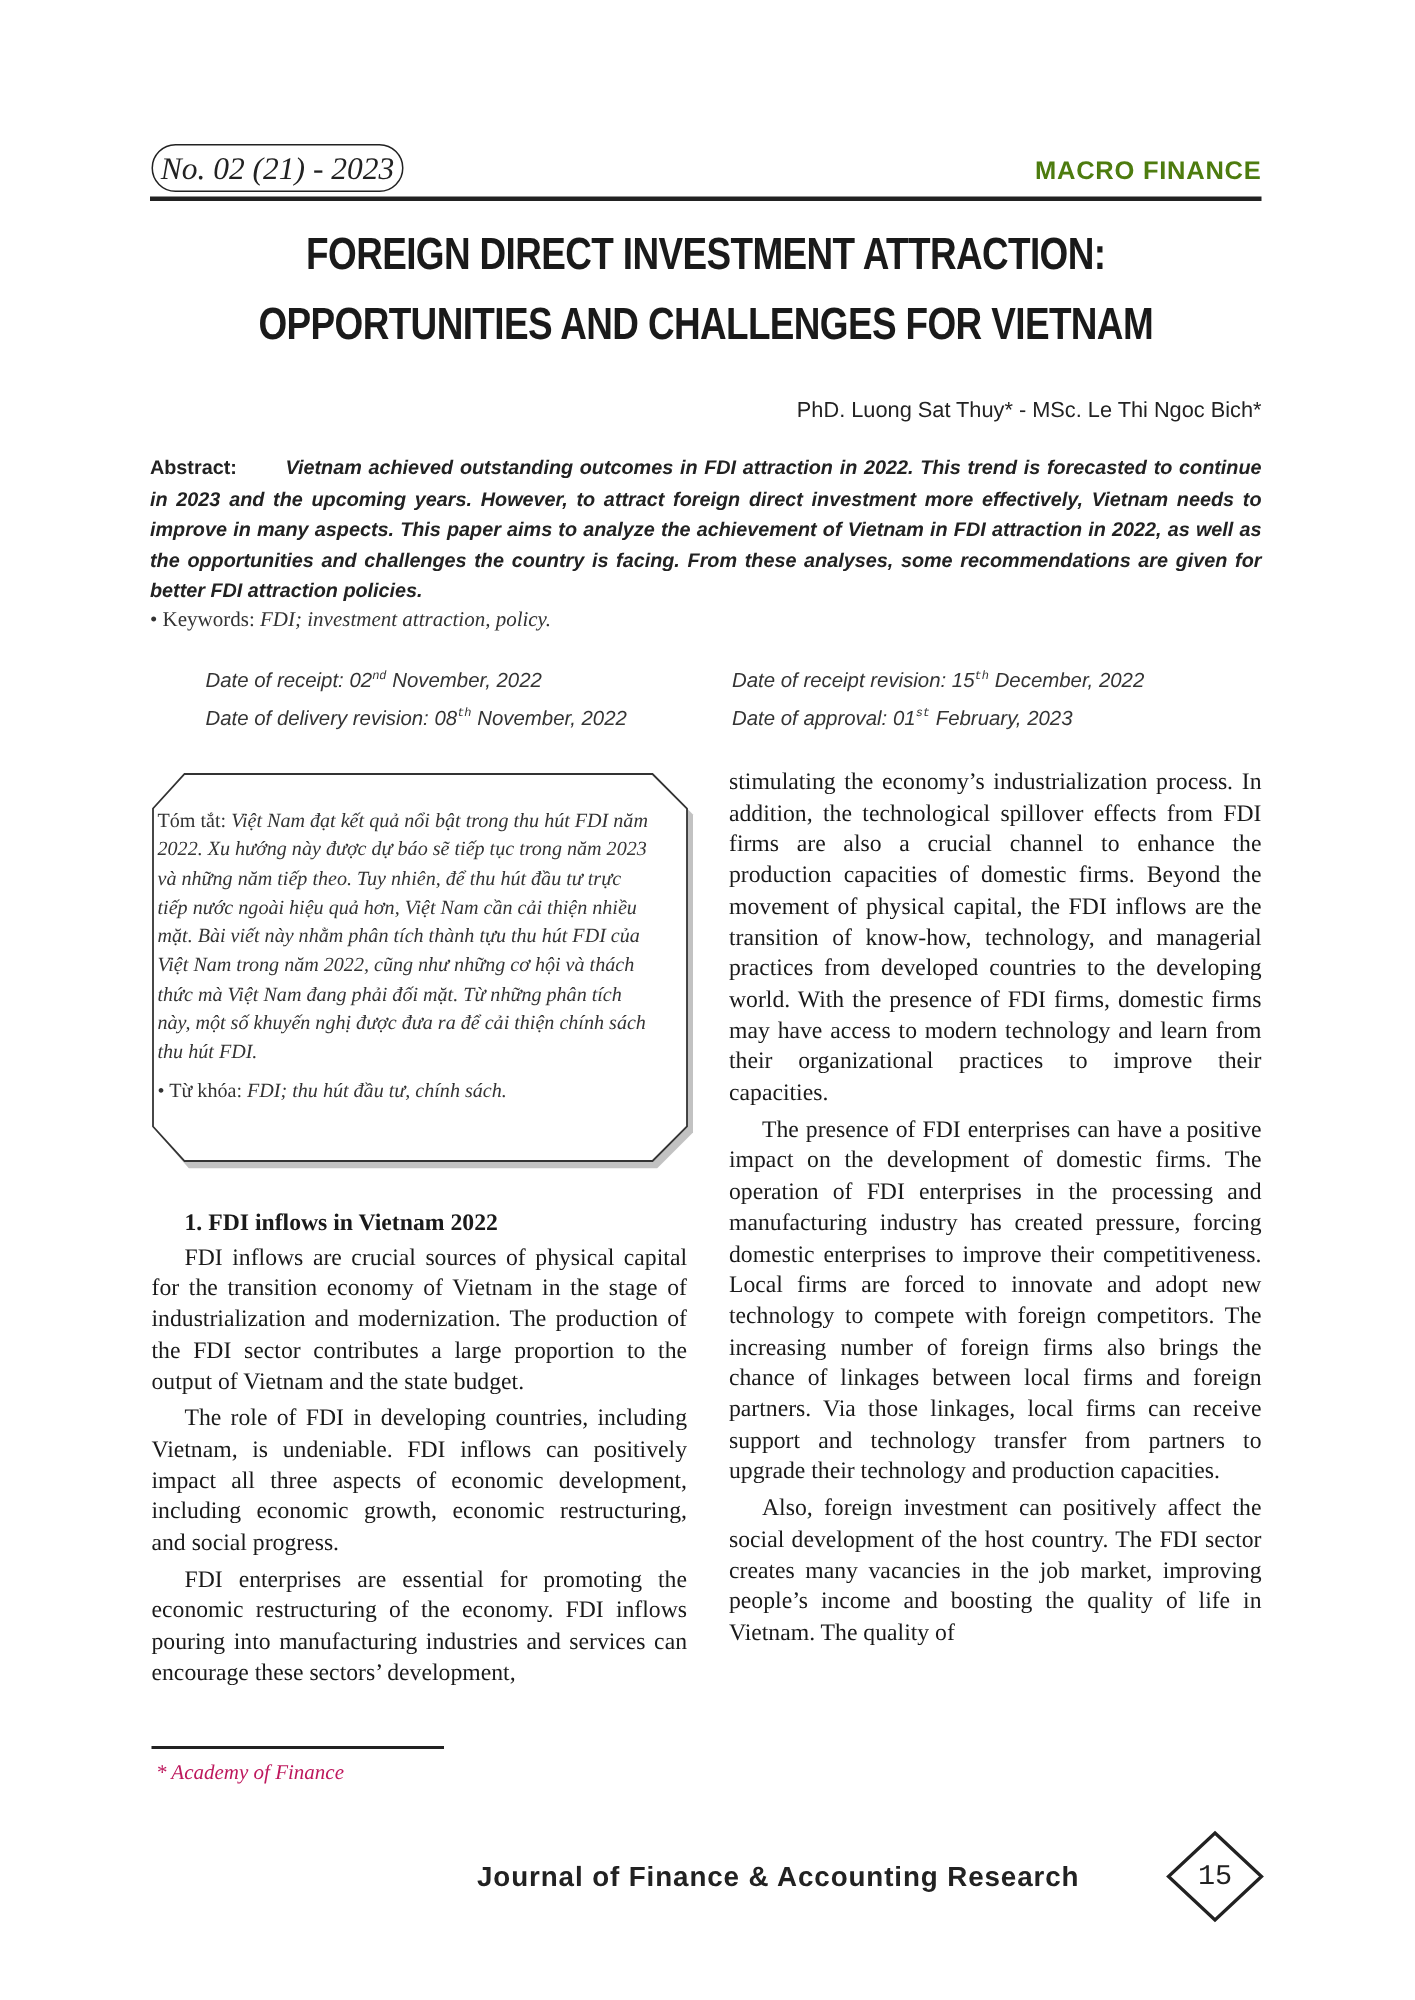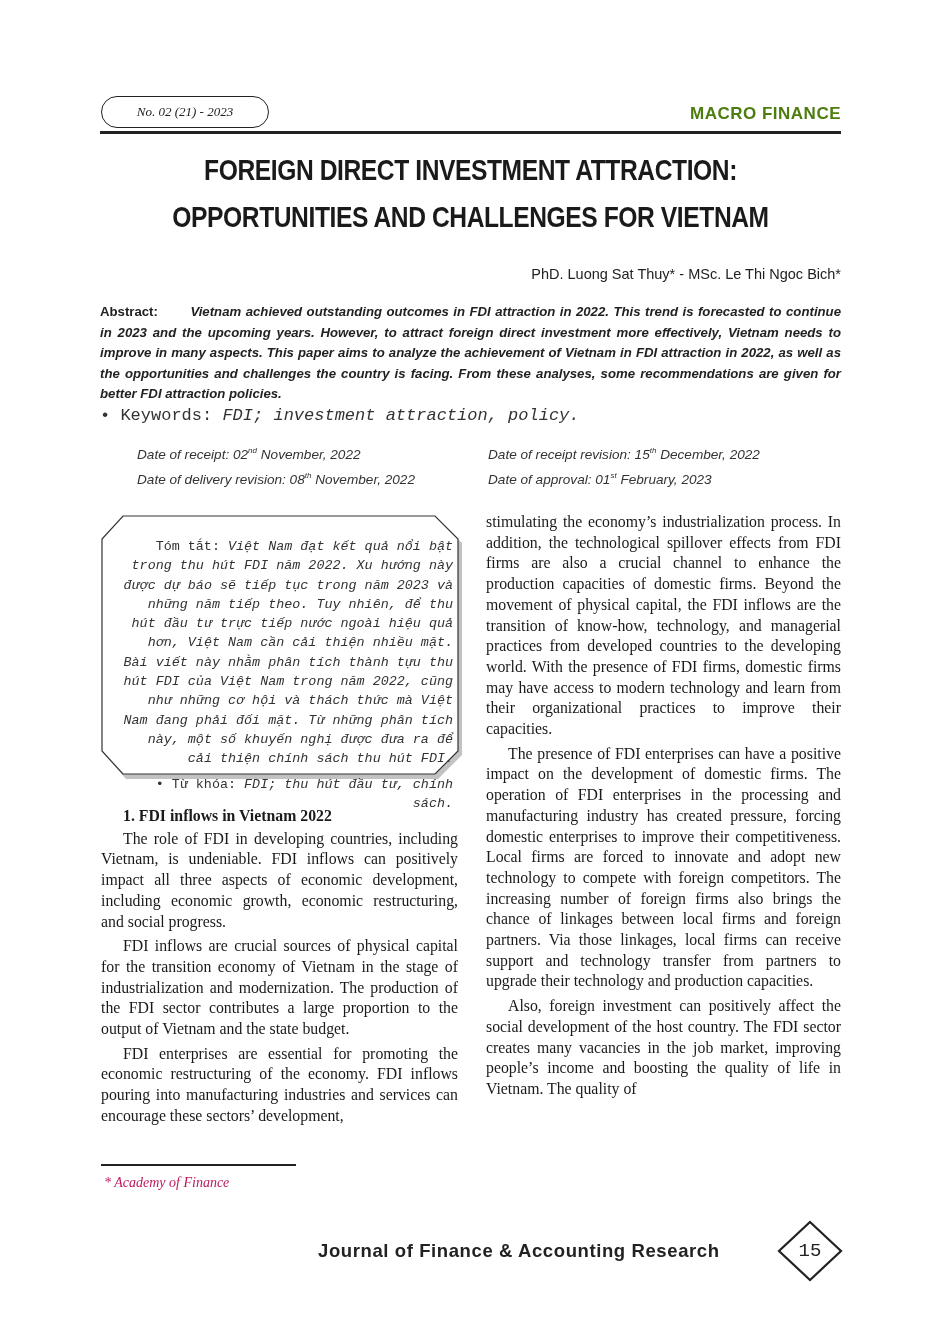--- a/index.html
+++ b/index.html
@@ -1,21 +1,21 @@
 <!DOCTYPE html>
 <html><head>
 <meta charset="utf-8">
 <style>
   html, body { margin:0; padding:0; background:#fff; }
   body { width:943px; height:1333px; position:relative; overflow:hidden; color:#1a1a1a; }
   .abs { position:absolute; }
   .issue-badge {
     left:101px; top:96px; width:168px; height:32px; border:1.5px solid #222; border-radius:17px;
     box-sizing:border-box; display:flex; align-items:center; justify-content:center;
-    font-family:"Liberation Serif", serif; font-style:italic; font-size:13px; color:#222;
+    font-family:"Liberation Serif", serif; font-style:italic; font-size:21px; color:#222;
   }
   .section-label {
     right:102px; top:104px; font-family:"Liberation Sans", sans-serif; font-weight:bold;
     font-size:17px; letter-spacing:0.5px; color:#4d7c0f;
   }
   .top-rule { left:100px; top:131px; width:741px; height:3px; background:#222; }
   .title {
     left:100px; width:741px; text-align:center; font-family:"Liberation Sans", sans-serif;
     font-weight:bold; font-size:30px; color:#1a1a1a; letter-spacing:-0.5px; transform:scaleX(0.82);
   }
@@ -23,34 +23,34 @@
   .title.l2 { top:200px; }
   .authors {
     right:102px; top:266px; font-family:"Liberation Sans", sans-serif; font-size:14.5px; color:#222;
   }
   .abstract {
     left:100px; top:302px; width:741px; font-family:"Liberation Sans", sans-serif; font-size:13.2px;
     line-height:20.6px; text-align:justify; font-weight:bold; color:#222;
   }
   .abstract .body { font-style:italic;margin-left:28px; }
   .keywords {
-    left:100px; top:406px; font-family:Liberation Mono, monospace; font-size:17px; color:#333;
+    left:100px; top:406px; font-family:Liberation Serif, serif; font-size:14px; color:#333;
   }
   .keywords .kv { font-style:italic; }
   .date {
     font-family:"Liberation Sans", sans-serif; font-style:italic; font-size:13.6px; color:#333;
   }
-  .date sup { font-size:8px; }
+  .date sup { font-size:8px;font-family:Liberation Mono, monospace; }
   .vn-box {
     left:101px; top:515px; width:358px; height:258px;
   }
   .vn-box svg { position:absolute; left:0; top:0; }
   .vn-text {
-    position:absolute; left:20px; top:22px; width:332px; font-family:Liberation Mono, monospace;
-    font-size:13.4px; line-height:19.3px; color:#333; text-align:right;
+    position:absolute; left:4px; top:22px; width:332px; font-family:Liberation Serif, serif;
+    font-size:13.4px; line-height:19.3px; color:#333; text-align:left;
   }
   .vn-text .it { font-style:italic; }
   .vn-kw { margin-top:6px; }
   .col {
     font-family:"Liberation Serif", serif; font-size:15.8px; line-height:20.7px; color:#1a1a1a;
     text-align:justify;
   }
   .col p { margin:0 0 4px 0; text-indent:22px; }
   .col-left { left:101px; top:806px; width:357px;font-family:Liberation Serif, serif; }
   .col-right { left:486px; top:512px; width:355px; }
@@ -119,22 +119,22 @@
     </div>
     <div class="vn-kw">
       <span>• Từ khóa:</span>
       <span class="it">FDI; thu hút đầu tư, chính sách.</span>
     </div>
   </div>
 </div>
 
 <div class="abs col col-left">
   <div class="section-heading">1. FDI inflows in Vietnam 2022</div>
+  <p>FDI inflows are crucial sources of physical capital for the transition economy of Vietnam in the stage of industrialization and modernization. The production of the FDI sector contributes a large proportion to the output of Vietnam and the state budget.</p>
   <p>The role of FDI in developing countries, including Vietnam, is undeniable. FDI inflows can positively impact all three aspects of economic development, including economic growth, economic restructuring, and social progress.</p>
-  <p>FDI inflows are crucial sources of physical capital for the transition economy of Vietnam in the stage of industrialization and modernization. The production of the FDI sector contributes a large proportion to the output of Vietnam and the state budget.</p>
   <p>FDI enterprises are essential for promoting the economic restructuring of the economy. FDI inflows pouring into manufacturing industries and services can encourage these sectors’ development,</p>
 </div>
 
 <div class="abs col col-right">
   <p class="cont">stimulating the economy’s industrialization process. In addition, the technological spillover effects from FDI firms are also a crucial channel to enhance the production capacities of domestic firms. Beyond the movement of physical capital, the FDI inflows are the transition of know-how, technology, and managerial practices from developed countries to the developing world. With the presence of FDI firms, domestic firms may have access to modern technology and learn from their organizational practices to improve their capacities.</p>
   <p>The presence of FDI enterprises can have a positive impact on the development of domestic firms. The operation of FDI enterprises in the processing and manufacturing industry has created pressure, forcing domestic enterprises to improve their competitiveness. Local firms are forced to innovate and adopt new technology to compete with foreign competitors. The increasing number of foreign firms also brings the chance of linkages between local firms and foreign partners. Via those linkages, local firms can receive support and technology transfer from partners to upgrade their technology and production capacities.</p>
   <p>Also, foreign investment can positively affect the social development of the host country. The FDI sector creates many vacancies in the job market, improving people’s income and boosting the quality of life in Vietnam. The quality of</p>
 </div>
 
 <div class="abs foot-rule"></div>

